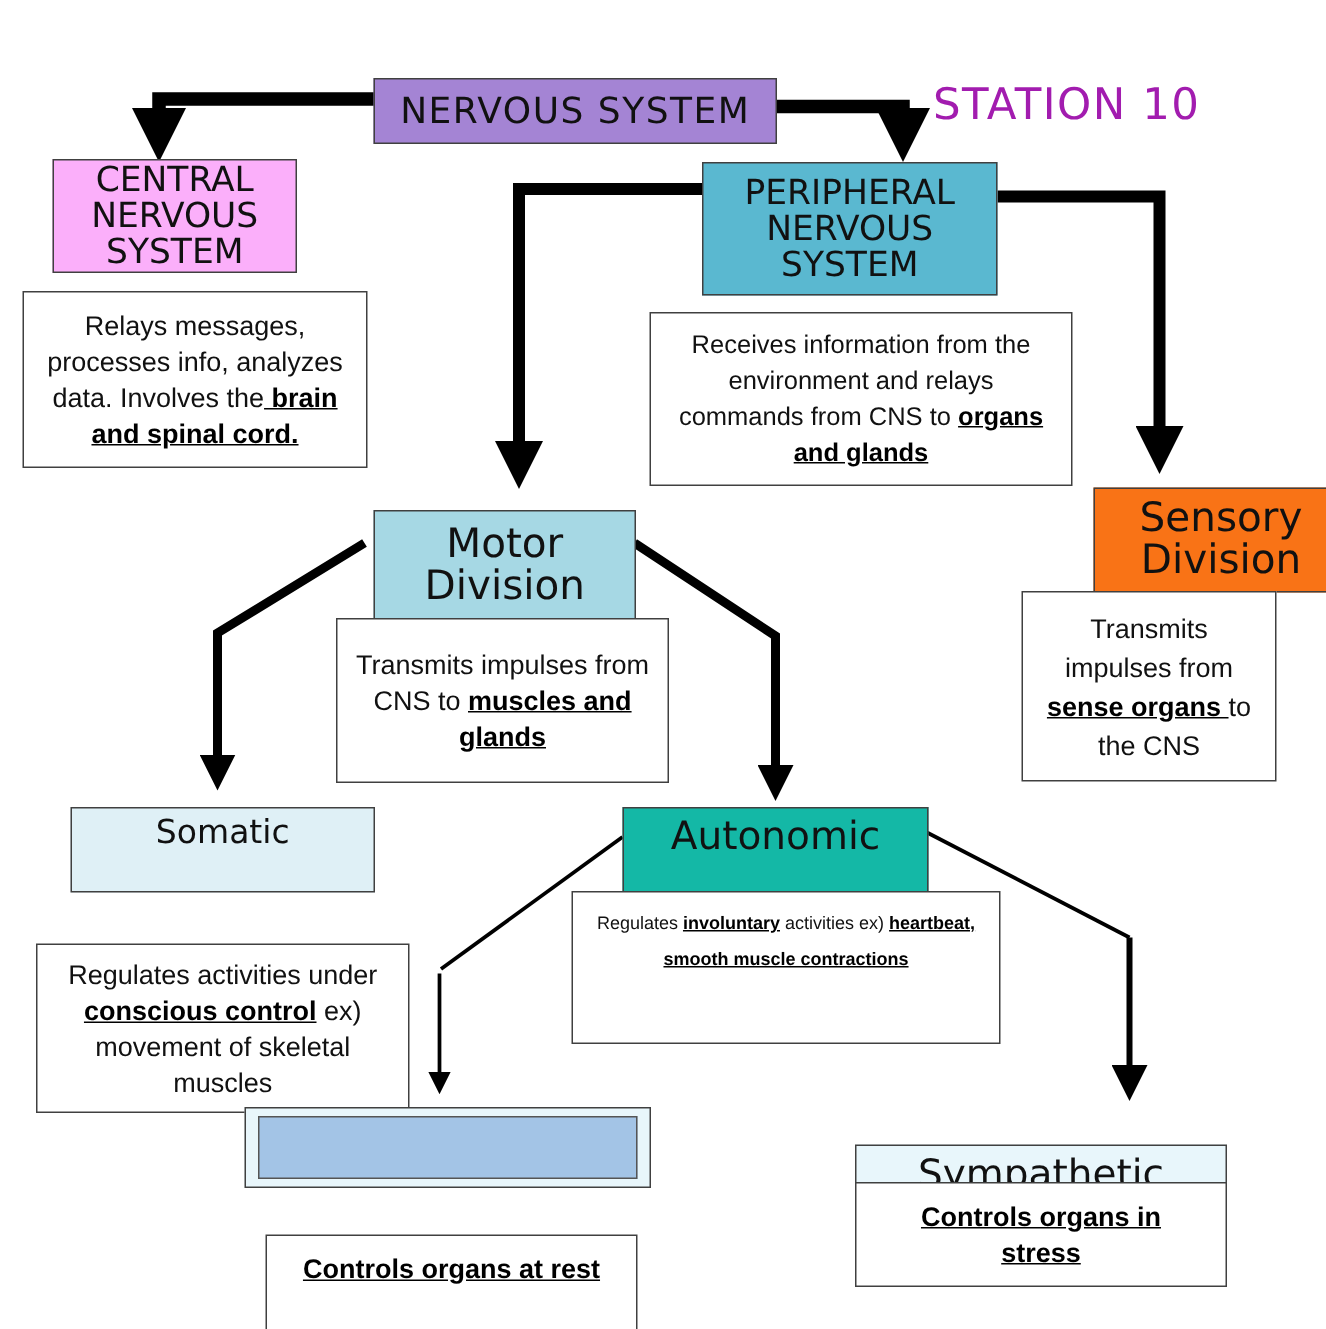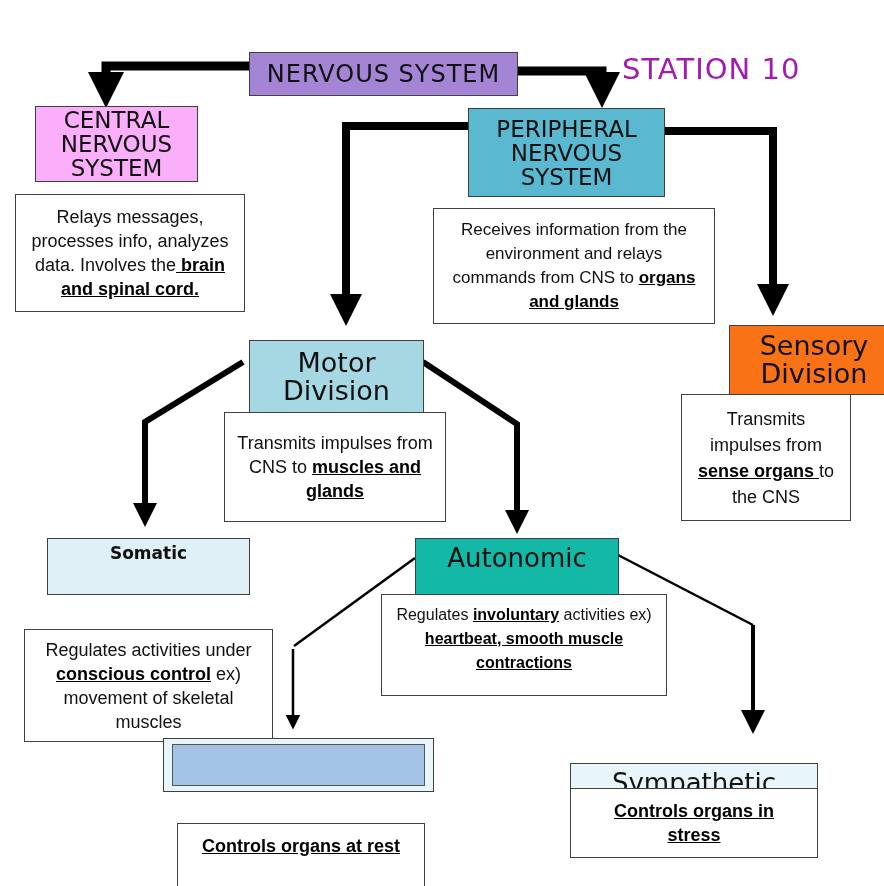--- a/index.html
+++ b/index.html
@@ -70,31 +70,31 @@
   <span><span>Transmits impulses from CNS to</span> <span class="hl">muscles and  glands</span></span>
 </div>
 
 <div class="box hdr" style="left:681px;top:325px;width:170px;height:70px;background:#f97316;font-size:27px;margin-left:48px;">
   <span style="display:block;width:130px;line-height:28px;">Sensory Division</span>
 </div>
 <div class="box desc" style="left:681px;top:394px;width:170px;height:127px;font-size:18px;line-height:26px;">
   <span><span>Transmits impulses from</span> <span class="hl">sense organs </span><span>to the CNS</span></span>
 </div>
 
-<div class="box hdr" style="left:47px;top:538px;width:203px;height:57px;background:#dff0f6;font-size:17px;align-items:flex-start;padding-top:6px;font-weight:bold;">
+<div class="box hdr" style="left:47px;top:538px;width:203px;height:57px;background:#dff0f6;font-size:22px;align-items:flex-start;padding-top:6px;">
   <span>Somatic</span>
 </div>
 <div class="box desc" style="left:24px;top:594px;width:249px;height:113px;margin-top:35px;">
   <span><span>Regulates activities under</span> <span class="hl">conscious control</span> <span>ex) movement of skeletal muscles</span></span>
 </div>
 
 <div class="box hdr" style="left:415px;top:538px;width:204px;height:57px;background:#14b8a6;font-size:26px;align-items:flex-start;padding-top:6px;">
   <span>Autonomic</span>
 </div>
-<div class="box desc" style="left:381px;top:594px;width:286px;height:102px;font-size:16px;line-height:24px;align-items:flex-start;padding-top:8px;">
+<div class="box desc" style="left:381px;top:594px;width:286px;height:102px;font-size:12px;line-height:24px;align-items:flex-start;padding-top:8px;">
   <span><span>Regulates</span> <span class="hl">involuntary</span> <span>activities ex)</span> <span class="hl">heartbeat, smooth muscle contractions</span></span>
 </div>
 
 <div class="box" style="left:163px;top:738px;width:271px;height:54px;background:#e8f6fb;">
   <div style="position:absolute;left:8px;top:5px;right:8px;bottom:5px;background:#a3c4e6;border:1.5px solid #555;box-sizing:border-box;">
     <span></span>
   </div>
 </div>
 <div class="box desc" style="left:177px;top:791px;width:248px;height:70px;align-items:flex-start;padding-top:10px;margin-top:32px;">
   <span class="hl">Controls organs at rest</span>

